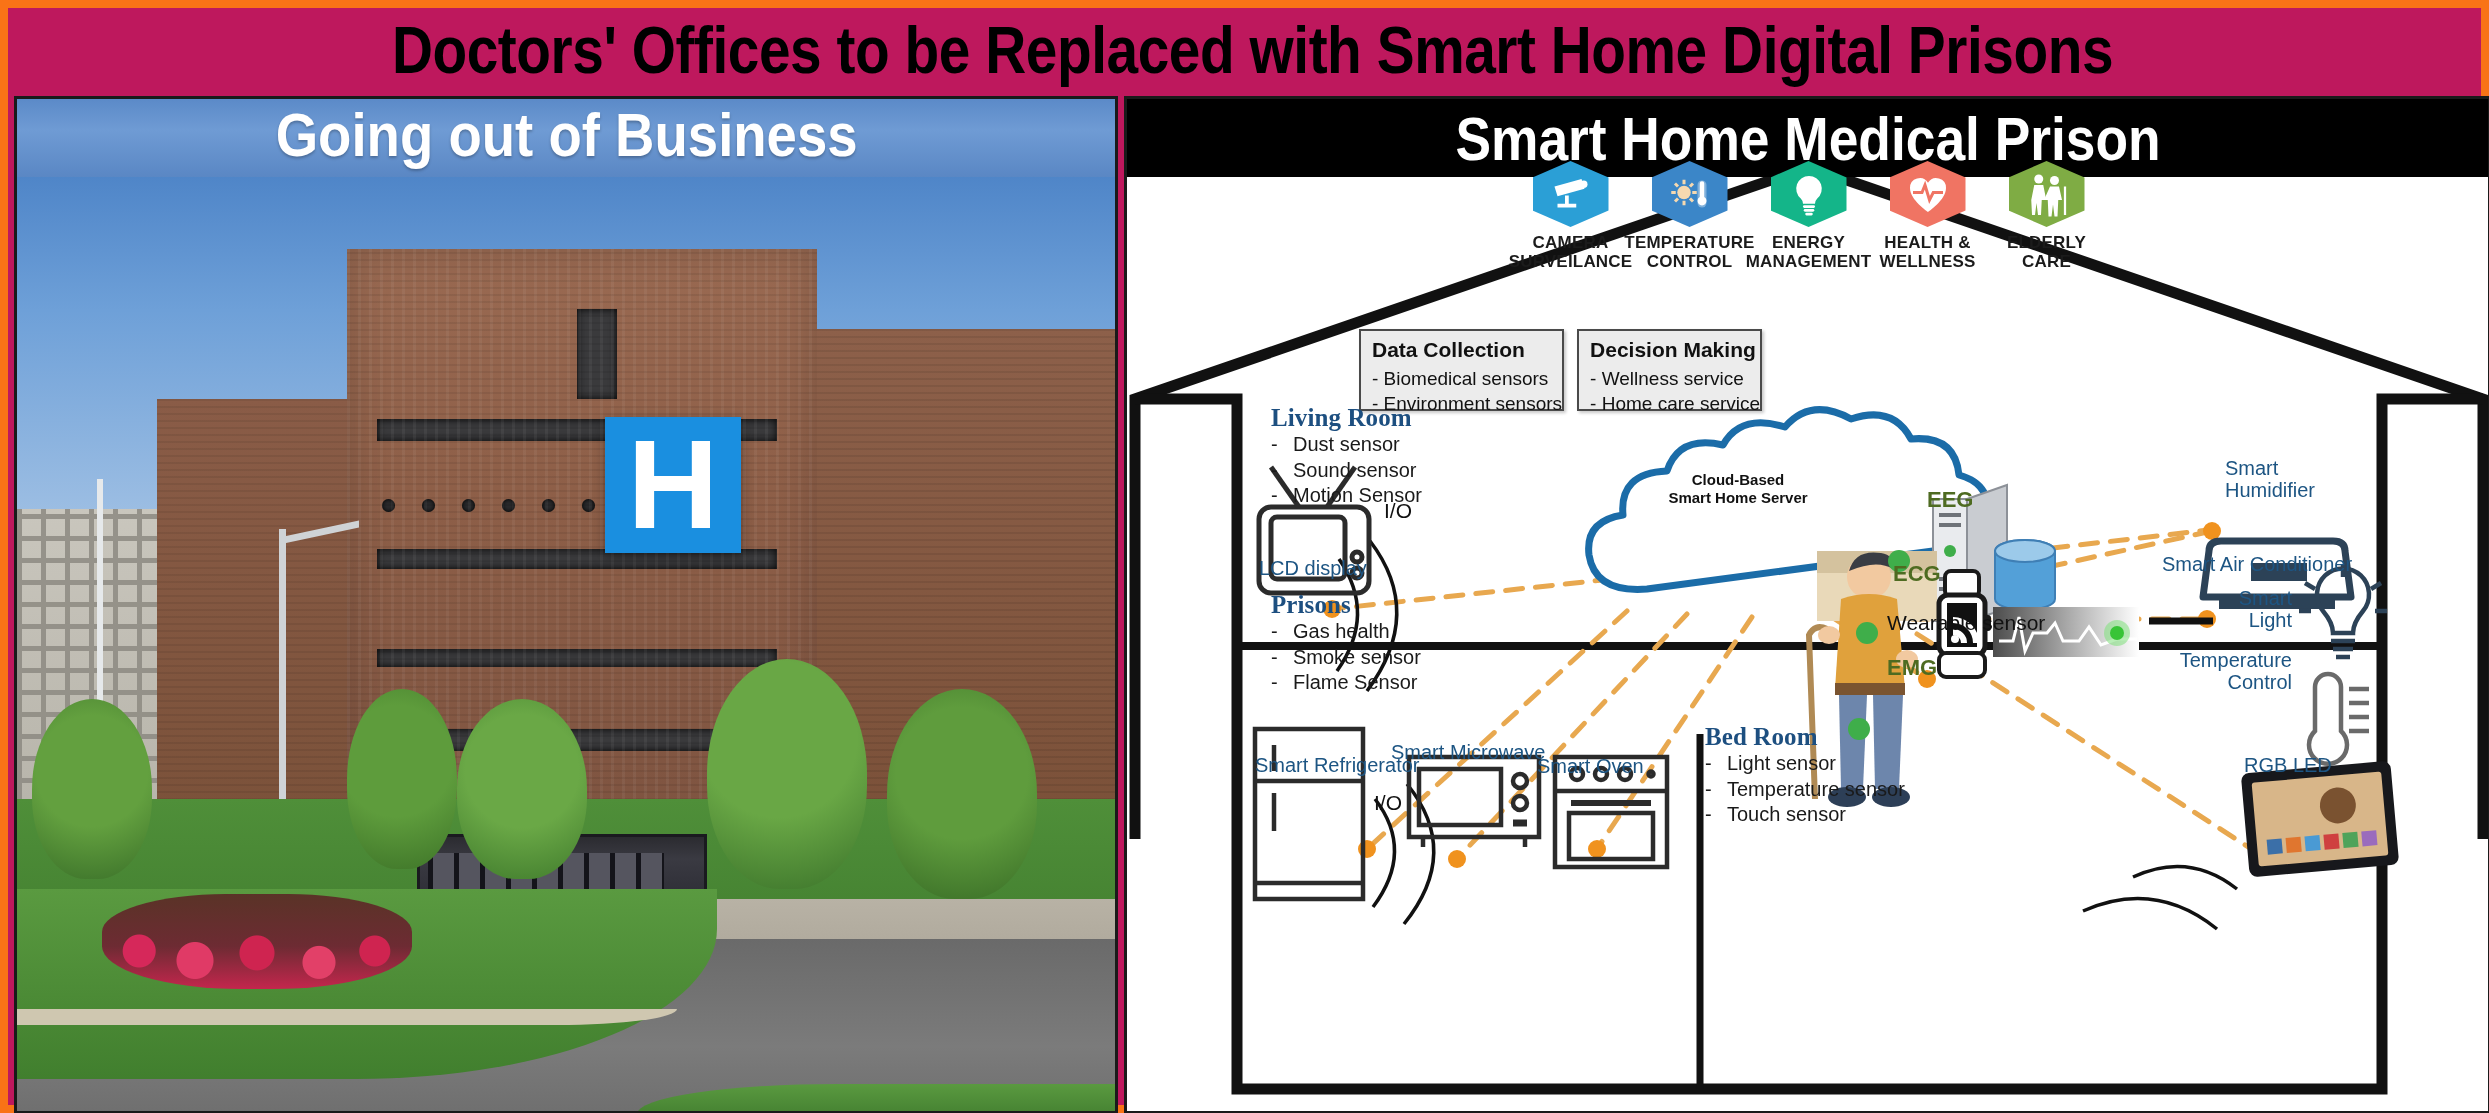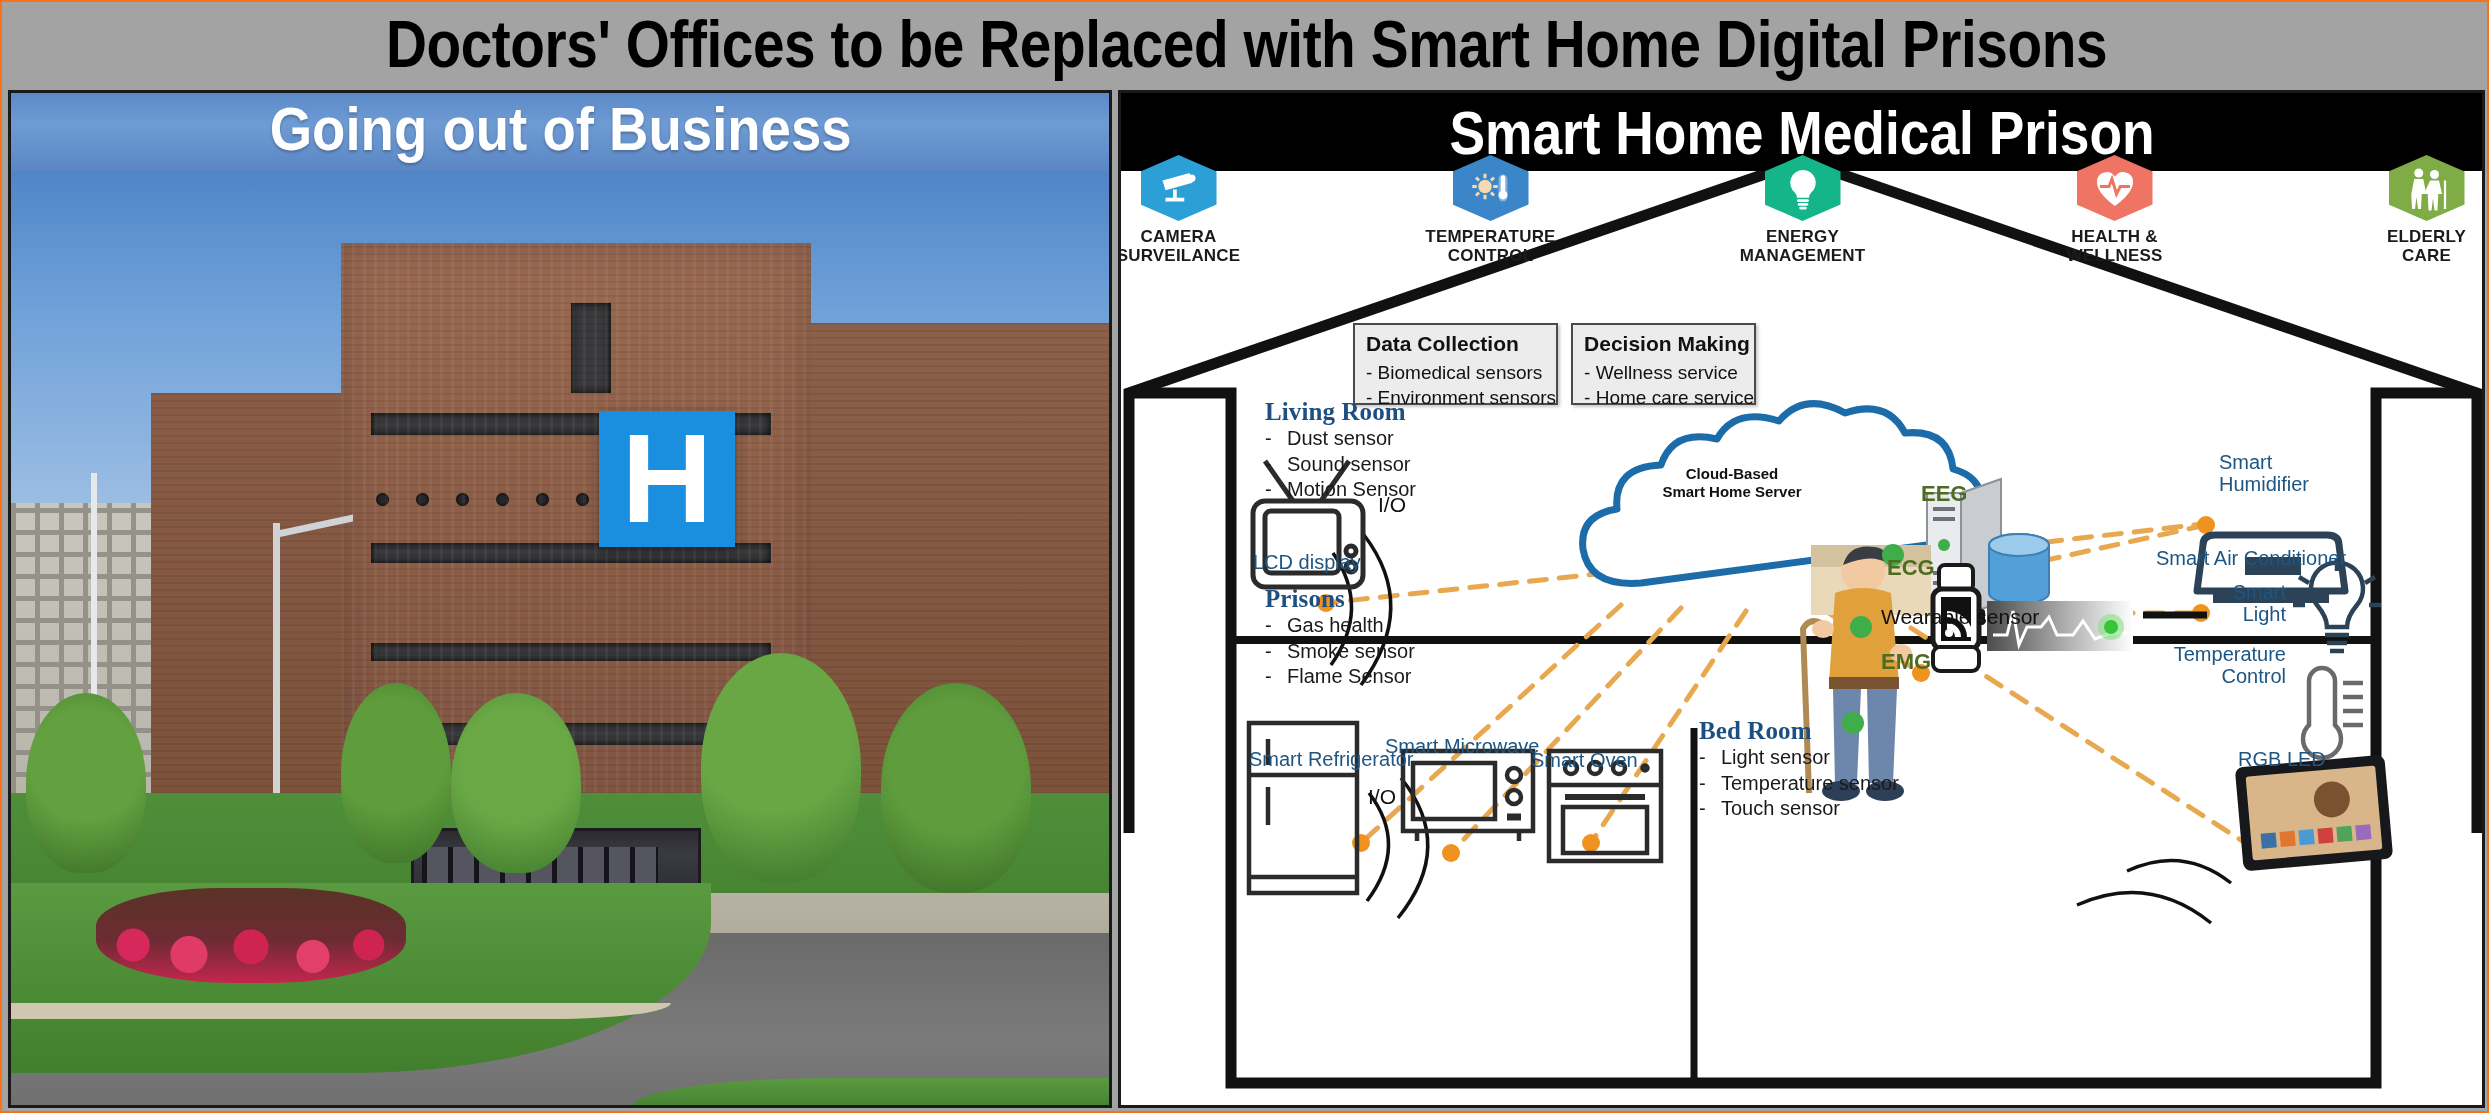--- a/index.html
+++ b/index.html
@@ -5,21 +5,21 @@
   * { box-sizing: border-box; margin:0; padding:0; }
   html,body { background:#fff; }
   body {
     width:2489px; height:1113px; position:relative;
     font-family:"Liberation Sans", sans-serif;
     overflow:hidden;
   }
   
   #frame {
     position:absolute; left:0; top:0; width:2489px; height:1113px;
-    border:2px solid #f97316; background:#a3a3a3;
+    border:8px solid #f97316; background:#be185d;
   }
   
   #main-title {
     position:absolute; left:0; top:6px; width:2489px; height:72px;
     display:flex; align-items:center; justify-content:center;
     font-weight:bold; font-size:66px; color:#000;
     font-family:"Liberation Sans Narrow","Liberation Sans",sans-serif;
     transform:scaleX(0.86); transform-origin:center center;
     white-space:nowrap; letter-spacing:-0.5px;
   }
@@ -155,21 +155,21 @@
   #right-title-bar span {
     color:#fff; font-weight:bold; font-size:62px; white-space:nowrap;
     font-family:"Liberation Sans Narrow","Liberation Sans",sans-serif;
     transform:scaleX(0.86);
   }
   #house-svg { position:absolute; left:0; top:60px; width:1363px; height:950px; }
 
   
   #hex-row {
     position:absolute; left:0; top:62px; width:1363px; height:110px;
-    display:flex; justify-content:space-between; gap:4px; z-index:5;
+    display:flex; justify-content:center; gap:4px; z-index:5;
   }
   .hex-item { width:115px; display:flex; flex-direction:column; align-items:center; }
   .hex {
     width:76px; height:86px; position:relative;
     clip-path:polygon(50% 0%,100% 25%,100% 75%,50% 100%,0% 75%,0% 25%);
     display:flex; align-items:center; justify-content:center;
   }
   .hex svg { width:48px; height:48px; }
   .hex-label {
     margin-top:6px; font-size:17px; font-weight:bold; color:#1b1b1b;

